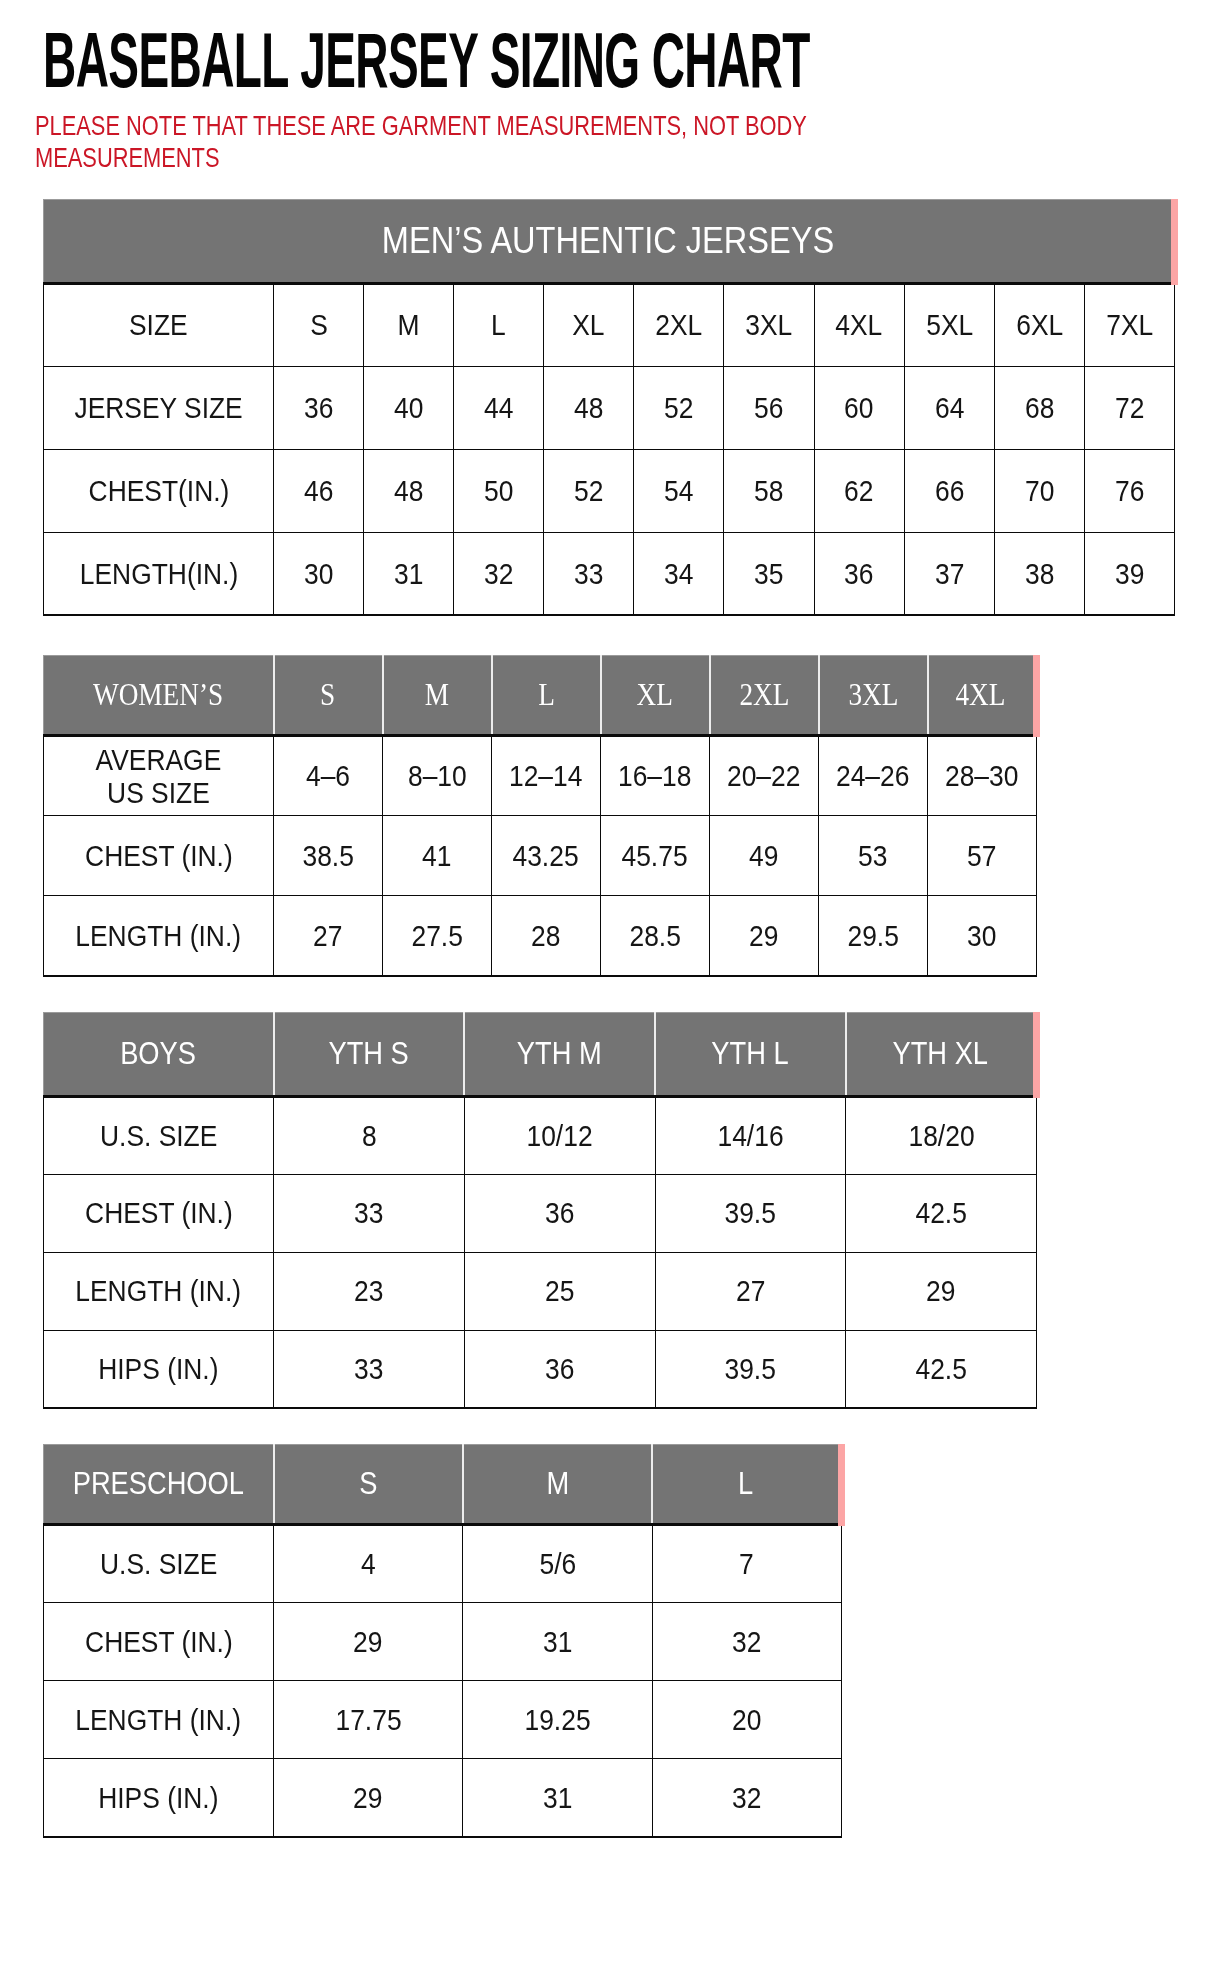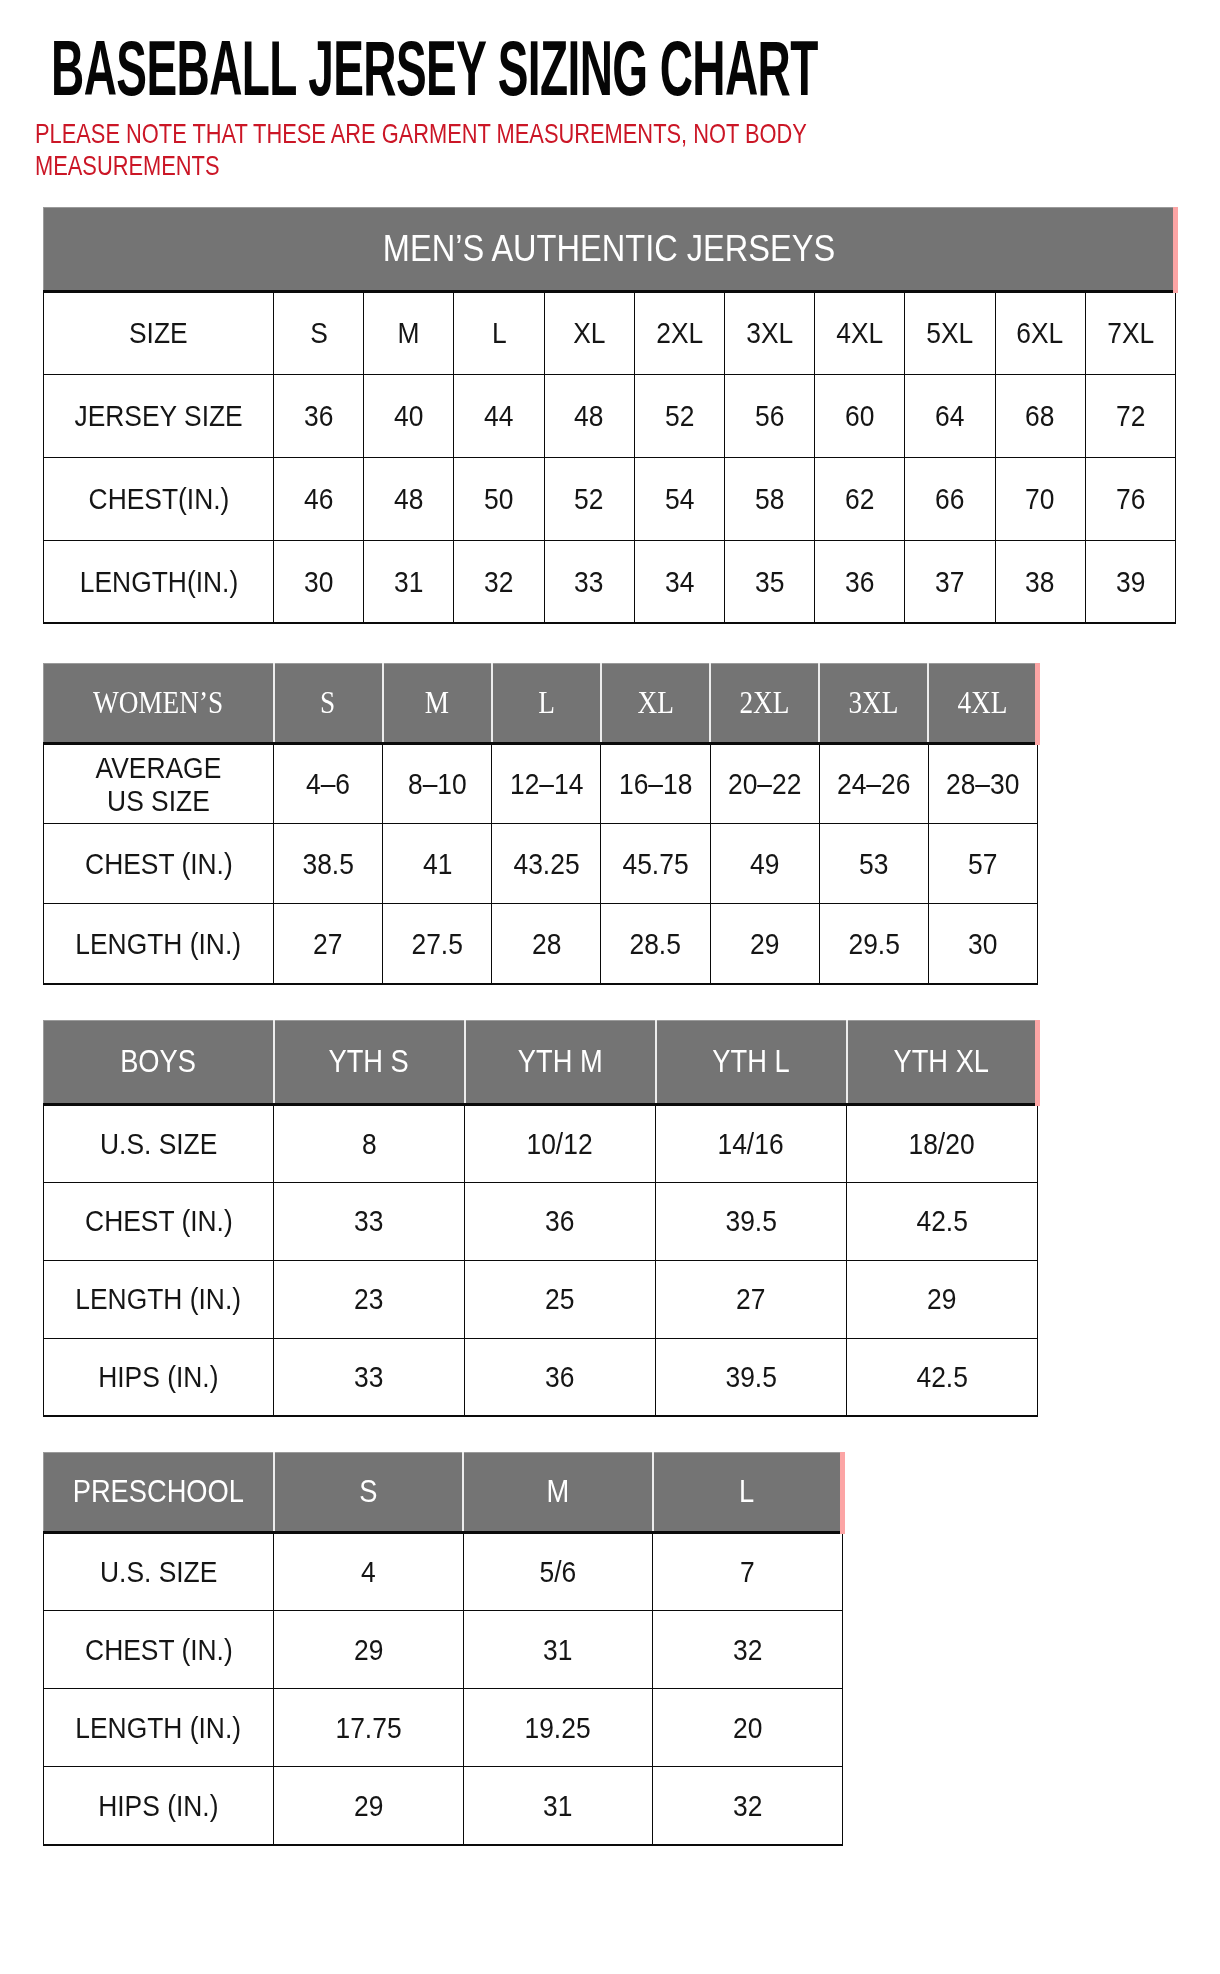--- a/index.html
+++ b/index.html
@@ -4,21 +4,21 @@
 <style>
   html,body { margin:0; padding:0; background:#ffffff; }
   body {
     width:1220px;
     font-family:"Liberation Sans","DejaVu Sans",sans-serif;
     color:#151515;
   }
   .page { padding:22px 0 16px 43px; }
 
   
-  .title { margin:8px; line-height:1; height:76px; overflow:visible; }
+  .title { margin:0; line-height:1; height:76px; overflow:visible; }
   .title .cond-title{
     display:inline-block;
     transform:scaleX(0.59);
     transform-origin:left center;
     font-size:78px;
     font-weight:bold;
     letter-spacing:-1px;
     white-space:nowrap;
     color:#050505;
     line-height:76px;
@@ -56,21 +56,21 @@
     color:#ffffff;
     font-weight:400;
     text-align:center;
     vertical-align:middle;
     border-top:1px solid #9b9b9b;
     border-bottom:3px solid #0a0a0a;
     padding:0;
   }
   th + th{ border-left:2px solid #ededed; }
   thead th:first-child{ border-left:1px solid #9b9b9b; }
-  thead th:last-child{ border-right:5px solid #fca5a5; }
+  thead th:last-child{ border-right:7px solid #fca5a5; }
 
   td{
     border:1px solid #0a0a0a;
     text-align:center;
     vertical-align:middle;
     font-size:30px;
     padding:0;
   }
 
   

